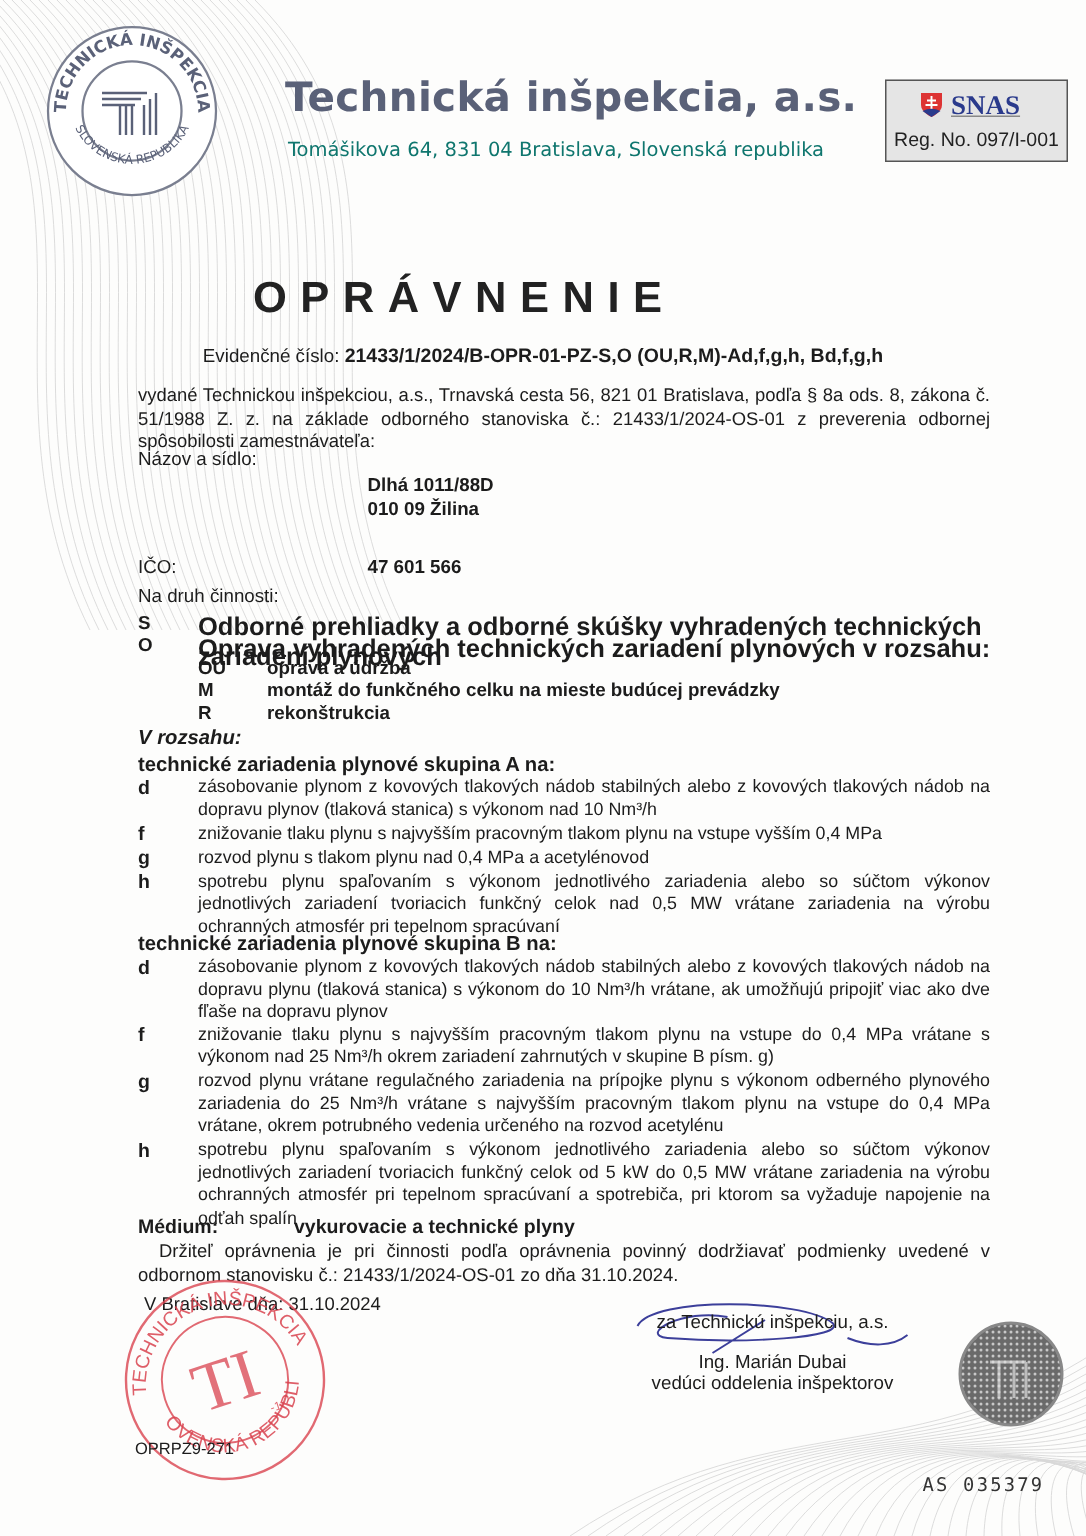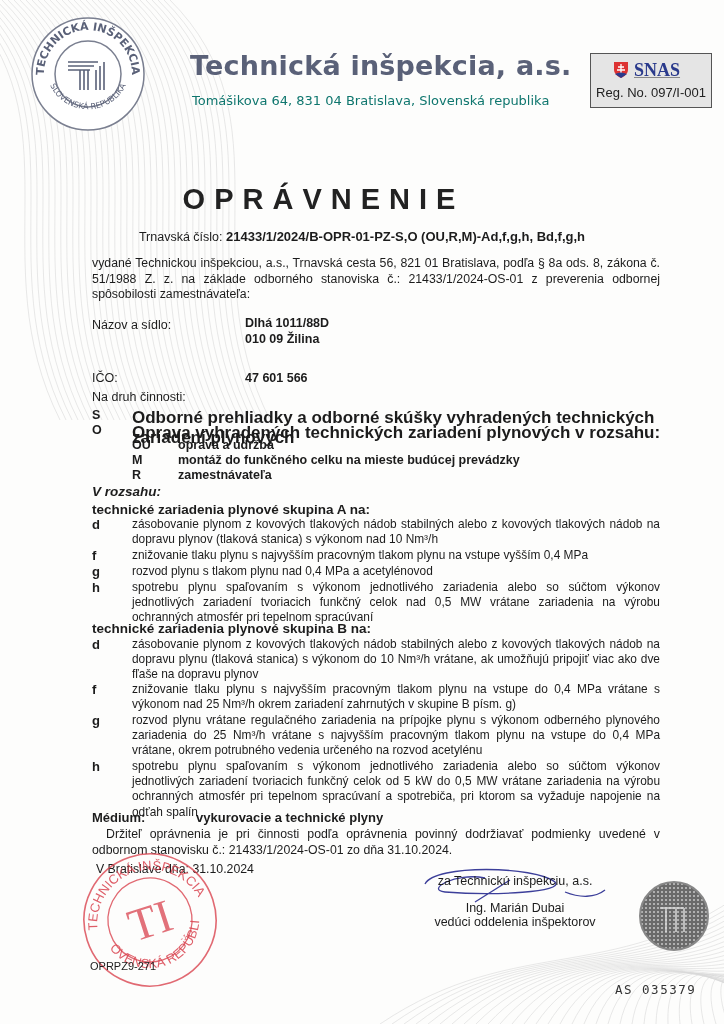--- a/index.html
+++ b/index.html
@@ -14,21 +14,21 @@
     
     .logo { left: 28px; top: 14px; width: 120px; height: 120px; }
     .hdr-title { left: 190px; top: 50px; font-family: "DejaVu Sans", sans-serif; font-weight: bold; font-size: 27px; color: #5a6178; letter-spacing: 0.2px; }
     .hdr-addr { left: 192px; top: 93px; font-family: "DejaVu Sans", sans-serif; font-size: 13px; color: #0f766e; }
     .snas-box { left: 590px; top: 53px; width: 120px; height: 53px; border: 1px solid #555; background: #e5e5e5; }
     .snas-logo { position: absolute; left: 22px; top: 5px; height: 22px; display: flex; align-items: center; gap: 5px; }
     .snas-text { font-family: "Liberation Serif", serif; font-weight: bold; font-size: 18px; color: #2a3a8c; text-decoration: underline; text-decoration-color: #888; }
     .snas-reg { position: absolute; left: 0; right: 0; top: 31px; text-align: center; font-size: 13px; color: #222; }
 
     
-    .doc-title { left: 0; width: 619px; top: 183px; text-align: center; font-weight: bold; font-size: 29px; letter-spacing: 9px; color: #222; padding-left: 14px; }
+    .doc-title { left: 0; width: 619px; top: 183px; text-align: center; font-weight: bold; font-size: 29px; letter-spacing: 9px; color: #222; }
     .evid { left: 0; width: 724px; top: 229px; text-align: center; font-size: 12.5px; }
     .evid b { font-size: 13px; }
     .para { left: 92px; width: 568px; font-size: 12.3px; line-height: 15.5px; text-align: justify; }
     .kv-label { left: 92px; font-size: 12.5px; }
     .kv-val { left: 245px; font-size: 12.5px; font-weight: bold; line-height: 15.5px; }
     .act-code { left: 92px; font-size: 12.5px; font-weight: bold; }
     .act-text { left: 132px; font-size: 17px; font-weight: bold; }
     .sub-code { left: 132px; font-size: 12.5px; font-weight: bold; }
     .sub-text { left: 178px; font-size: 12.5px; font-weight: bold; }
     .section-h { left: 92px; font-size: 13.5px; font-weight: bold; }
@@ -148,48 +148,48 @@
       <path d="M8 3 V13 M5 6 H11 M4 9 H12" stroke="#fff" stroke-width="1.3"></path>
       <path d="M2 13 Q8 10 14 13 L8 17 Z" fill="#2a3a8c"></path>
     </svg>
     <span class="snas-text">SNAS</span>
   </div>
   <div class="snas-reg">Reg. No. 097/I-001</div>
 </div>
 
 <div class="abs doc-title">OPRÁVNENIE</div>
 <div class="abs evid">
-  <span>Trnavská číslo:</span>
+  <span>Evidenčné číslo:</span>
   <b>21433/1/2024/B-OPR-01-PZ-S,O (OU,R,M)-Ad,f,g,h, Bd,f,g,h</b>
 </div>
 
 <div class="abs para" style="top:256px">vydané Technickou inšpekciou, a.s., Trnavská cesta 56, 821 01 Bratislava, podľa § 8a ods. 8, zákona č. 51/1988 Z. z. na základe odborného stanoviska č.: 21433/1/2024-OS-01 z preverenia odbornej spôsobilosti zamestnávateľa:</div>
 
-<div class="abs kv-label" style="top:318px">Názov a sídlo:</div>
+<div class="abs kv-label" style="top:299px">Názov a sídlo:</div>
 <div class="abs kv-val" style="top:316px">
   <div>Dlhá 1011/88D</div>
   <div>010 09 Žilina</div>
 </div>
 
 <div class="abs kv-label" style="top:371px">IČO:</div>
 <div class="abs kv-val" style="top:371px">47 601 566</div>
 
 <div class="abs kv-label" style="top:390px">Na druh činnosti:</div>
 
 <div class="abs act-code" style="top:408px">S</div>
 <div class="abs act-text" style="top:408px">Odborné prehliadky a odborné skúšky vyhradených technických zariadení plynových</div>
 <div class="abs act-code" style="top:423px">O</div>
 <div class="abs act-text" style="top:423px">Oprava vyhradených technických zariadení plynových v rozsahu:</div>
 
 <div class="abs sub-code" style="top:438px">OU</div>
 <div class="abs sub-text" style="top:438px">oprava a údržba</div>
 <div class="abs sub-code" style="top:453px">M</div>
 <div class="abs sub-text" style="top:453px">montáž do funkčného celku na mieste budúcej prevádzky</div>
 <div class="abs sub-code" style="top:468px">R</div>
-<div class="abs sub-text" style="top:468px">zamestnávateľa</div>
+<div class="abs sub-text" style="top:468px">rekonštrukcia</div>
 
 <div class="abs section-h" style="top:484px; font-style:italic">V rozsahu:</div>
 
 <div class="abs section-h" style="top:502px">technické zariadenia plynové skupina A na:</div>
 <div class="abs item-code" style="top:517px">d</div>
 <div class="abs item-text" style="top:517px">zásobovanie plynom z kovových tlakových nádob stabilných alebo z kovových tlakových nádob na dopravu plynov (tlaková stanica) s výkonom nad 10 Nm³/h</div>
 <div class="abs item-code" style="top:548px">f</div>
 <div class="abs item-text" style="top:548px">znižovanie tlaku plynu s najvyšším pracovným tlakom plynu na vstupe vyšším 0,4 MPa</div>
 <div class="abs item-code" style="top:564px">g</div>
 <div class="abs item-text" style="top:564px">rozvod plynu s tlakom plynu nad 0,4 MPa a acetylénovod</div>

